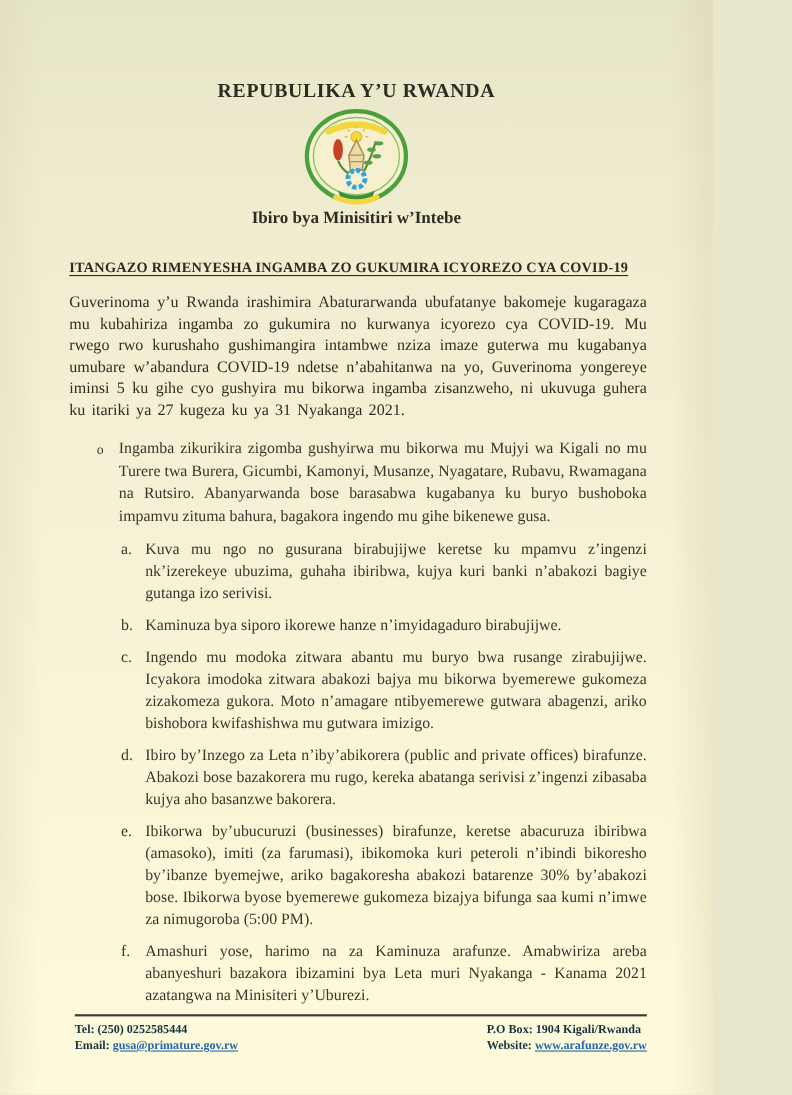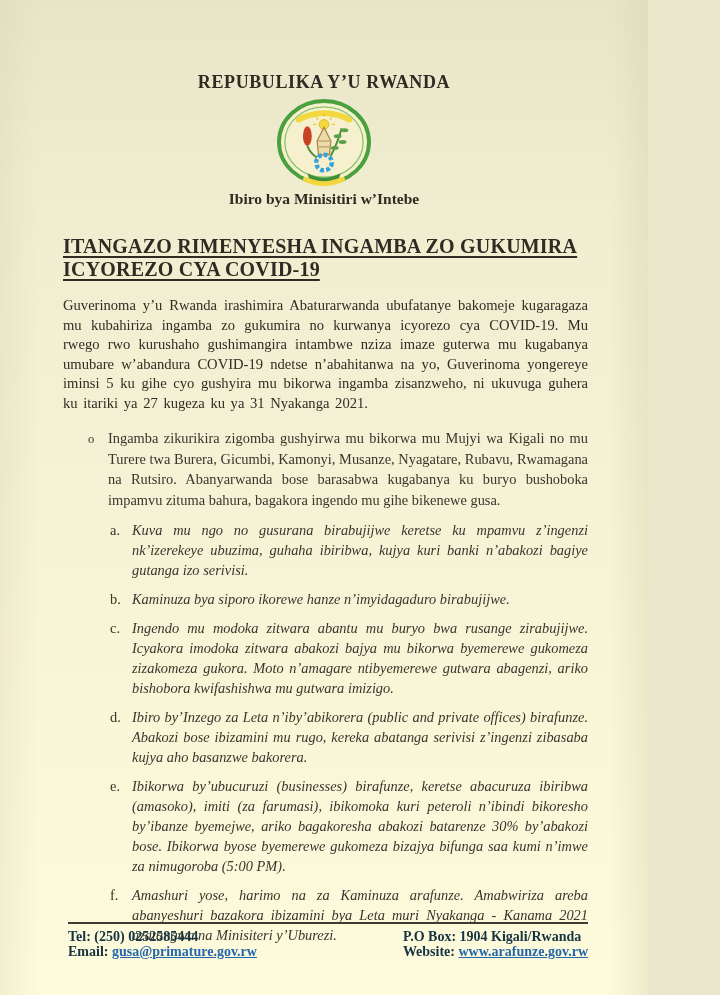--- a/index.html
+++ b/index.html
@@ -26,21 +26,21 @@
   .emblem-wrap { margin: 5px auto 2px auto; width: 100px; height: 90px; }
   .office-title {
     margin: 0;
     font-size: 15.5px; font-weight: bold;
     color: #2e2c22;
     text-align: center;
   }
   .doc-main { padding: 0 60px 0 63px; }
   .doc-title {
     margin: 27px 0 0 0;
-    font-size: 20px; font-weight: bold; letter-spacing: 0.2px;
+    font-size: 13px; font-weight: bold; letter-spacing: 0.2px;
     text-decoration: underline;
     text-underline-offset: 3px;
     color: #2e2c22;
   }
   .intro {
     margin: 15px 0 0 0;
     font-size: 14.6px; font-weight: normal;
     line-height: 19.5px;
     text-align: justify;
     color: #2f2d24;
@@ -54,28 +54,28 @@
   }
   .o-item .marker { width: 10px; flex: 0 0 auto; font-size: 12.5px; padding-top: 1px; }
   .letter-list { margin: 10px 0 0 47px; padding: 0; list-style: none; }
   .letter-item {
     display: flex; gap: 8px;
     margin: 0 0 9px 0;
     font-size: 14.4px; line-height: 20px;
     text-align: justify;
   }
   .letter-item .marker { width: 14px; flex: 0 0 auto; }
-  .letter-item .li-text { flex: 1; font-style: italic; }
+  .letter-item .li-text { flex: 1; }
   .doc-footer {
     position: absolute;
     left: 68px; right: 60px; top: 922px;
     border-top: 2px solid #3e3c30;
     padding-top: 5px;
     display: flex; justify-content: space-between;
-    font-size: 14px; font-weight: bold;
+    font-size: 11px; font-weight: bold;
     color: #16333f;
     line-height: 15px;
   }
   .footer-col.right { text-align: left; }
   .link {
     color: #2566ad;
     text-decoration: underline;
     cursor: pointer;
   }
 </style>
@@ -138,21 +138,21 @@
       <li class="letter-item">
         <span class="marker">b.</span>
         <span class="li-text">Kaminuza bya siporo ikorewe hanze n’imyidagaduro birabujijwe.</span>
       </li>
       <li class="letter-item">
         <span class="marker">c.</span>
         <span class="li-text">Ingendo mu modoka zitwara abantu mu buryo bwa rusange zirabujijwe. Icyakora imodoka zitwara abakozi bajya mu bikorwa byemerewe gukomeza zizakomeza gukora. Moto n’amagare ntibyemerewe gutwara abagenzi, ariko bishobora kwifashishwa mu gutwara imizigo.</span>
       </li>
       <li class="letter-item">
         <span class="marker">d.</span>
-        <span class="li-text">Ibiro by’Inzego za Leta n’iby’abikorera (public and private offices) birafunze. Abakozi bose ibizamini mu rugo, kereka abatanga serivisi z’ingenzi zibasaba kujya aho basanzwe bakorera.</span>
+        <span class="li-text">Ibiro by’Inzego za Leta n’iby’abikorera (public and private offices) birafunze. Abakozi bose bazakorera mu rugo, kereka abatanga serivisi z’ingenzi zibasaba kujya aho basanzwe bakorera.</span>
       </li>
       <li class="letter-item">
         <span class="marker">e.</span>
         <span class="li-text">Ibikorwa by’ubucuruzi (businesses) birafunze, keretse abacuruza ibiribwa (amasoko), imiti (za farumasi), ibikomoka kuri peteroli n’ibindi bikoresho by’ibanze byemejwe, ariko bagakoresha abakozi batarenze 30% by’abakozi bose. Ibikorwa byose byemerewe gukomeza bizajya bifunga saa kumi n’imwe za nimugoroba (5:00 PM).</span>
       </li>
       <li class="letter-item">
         <span class="marker">f.</span>
         <span class="li-text">Amashuri yose, harimo na za Kaminuza arafunze. Amabwiriza areba abanyeshuri bazakora ibizamini bya Leta muri Nyakanga - Kanama 2021 azatangwa na Minisiteri y’Uburezi.</span>
       </li>
     </ul>

